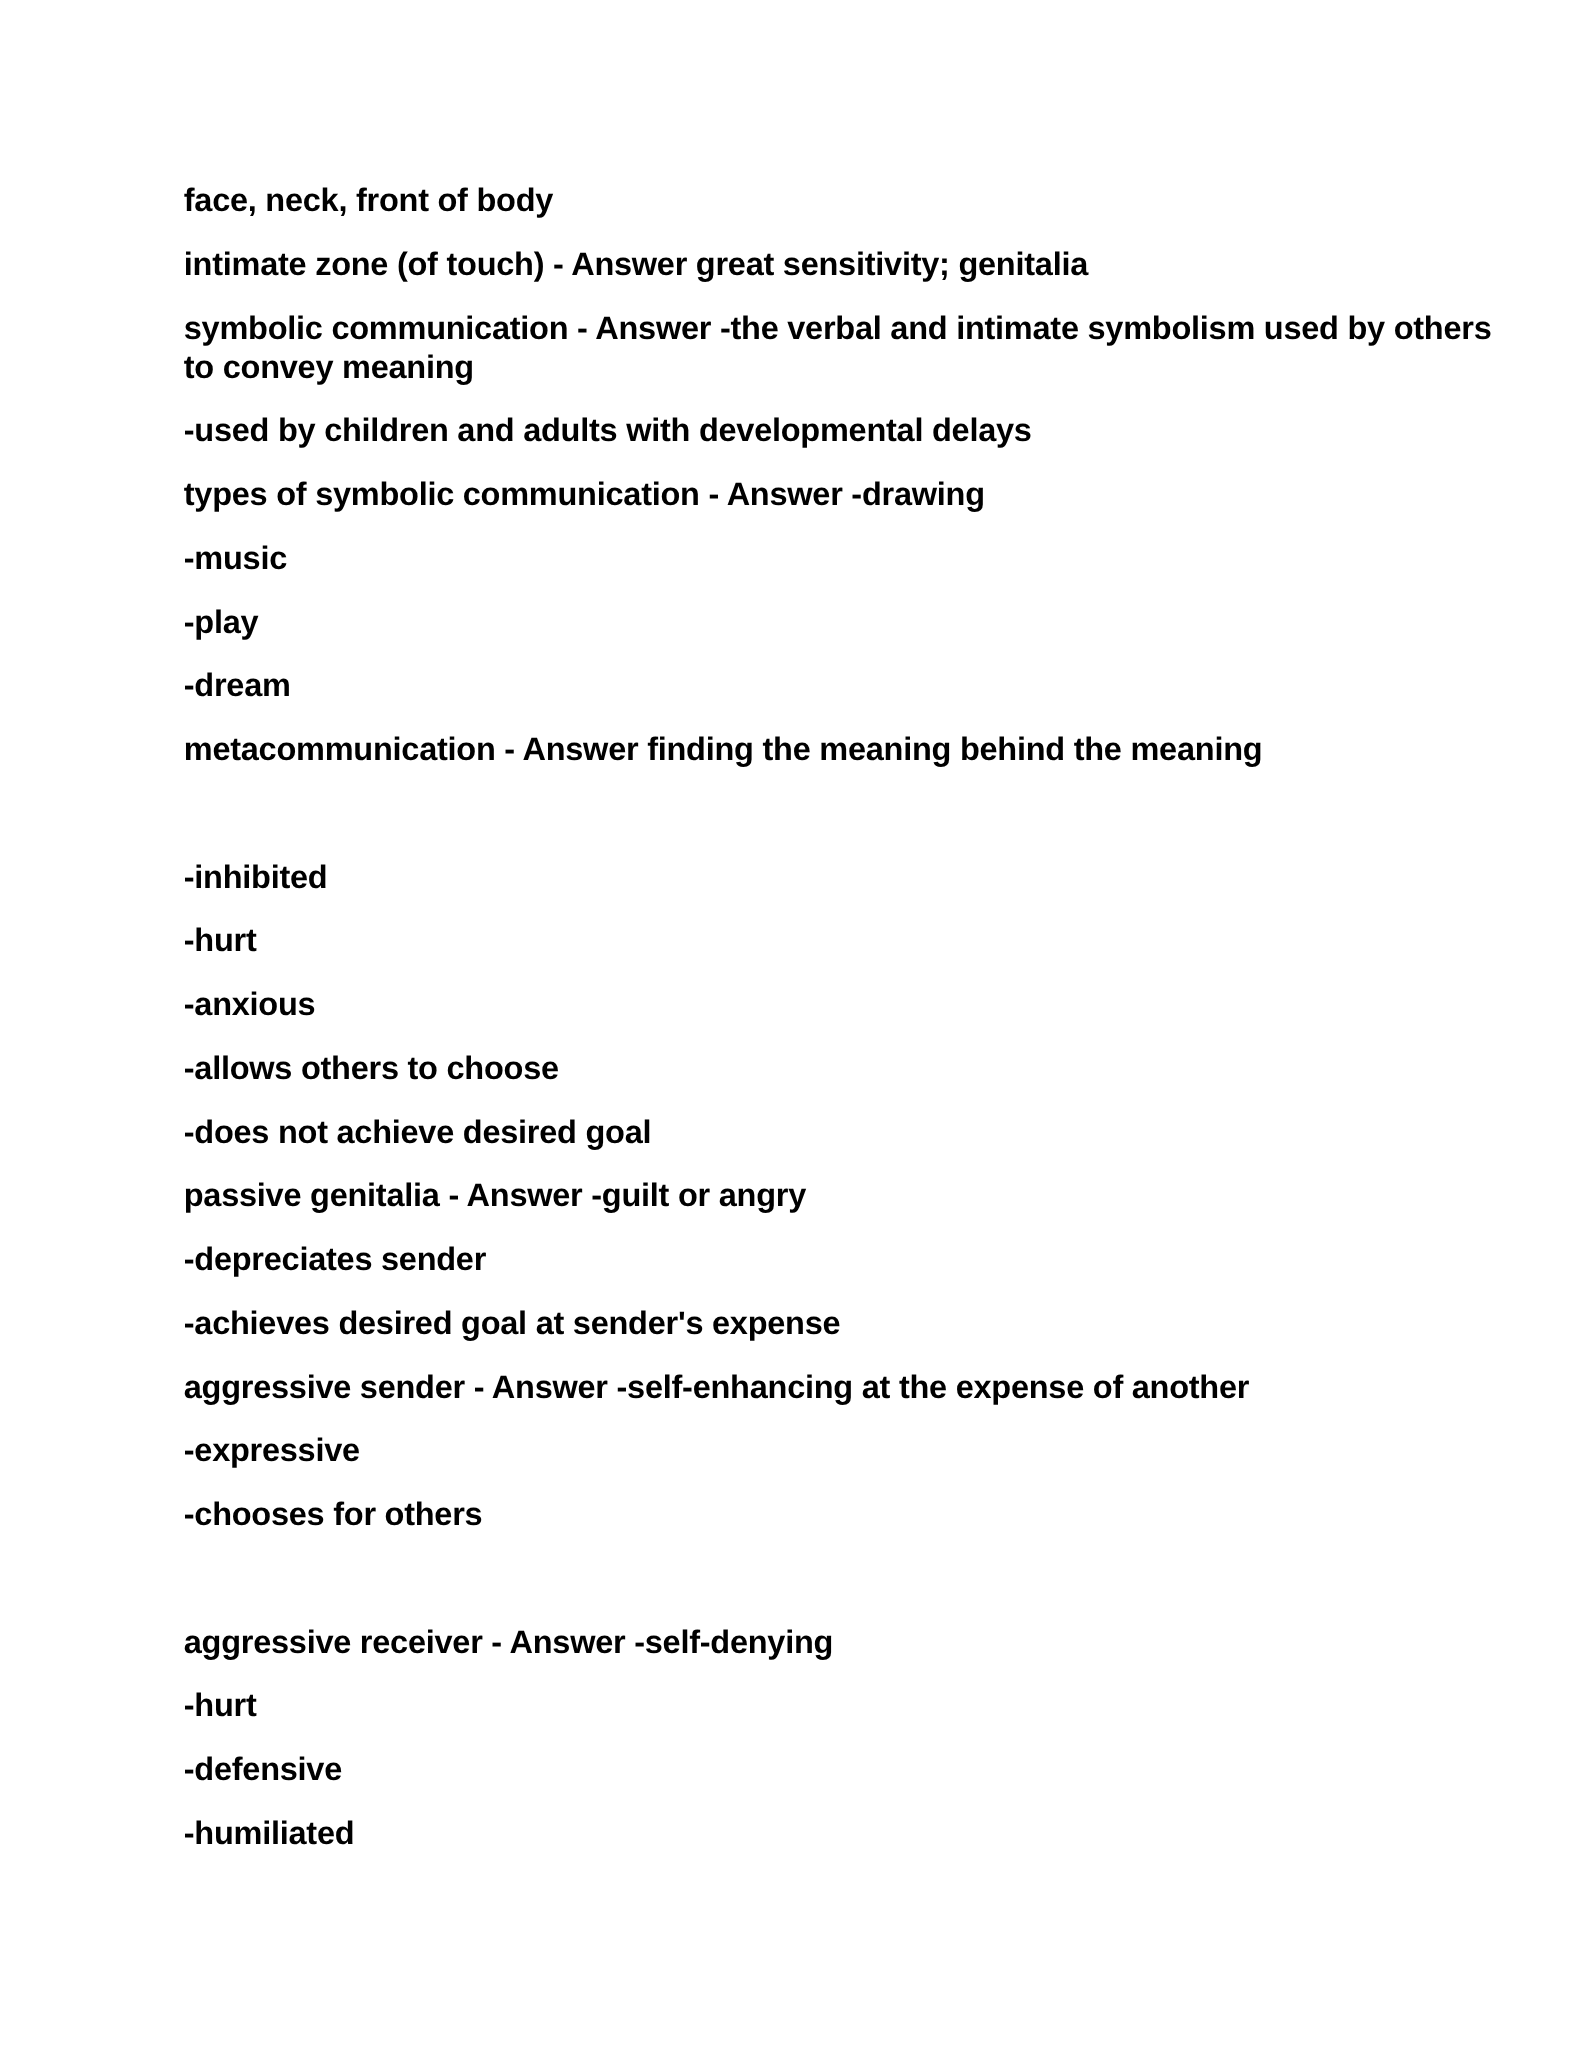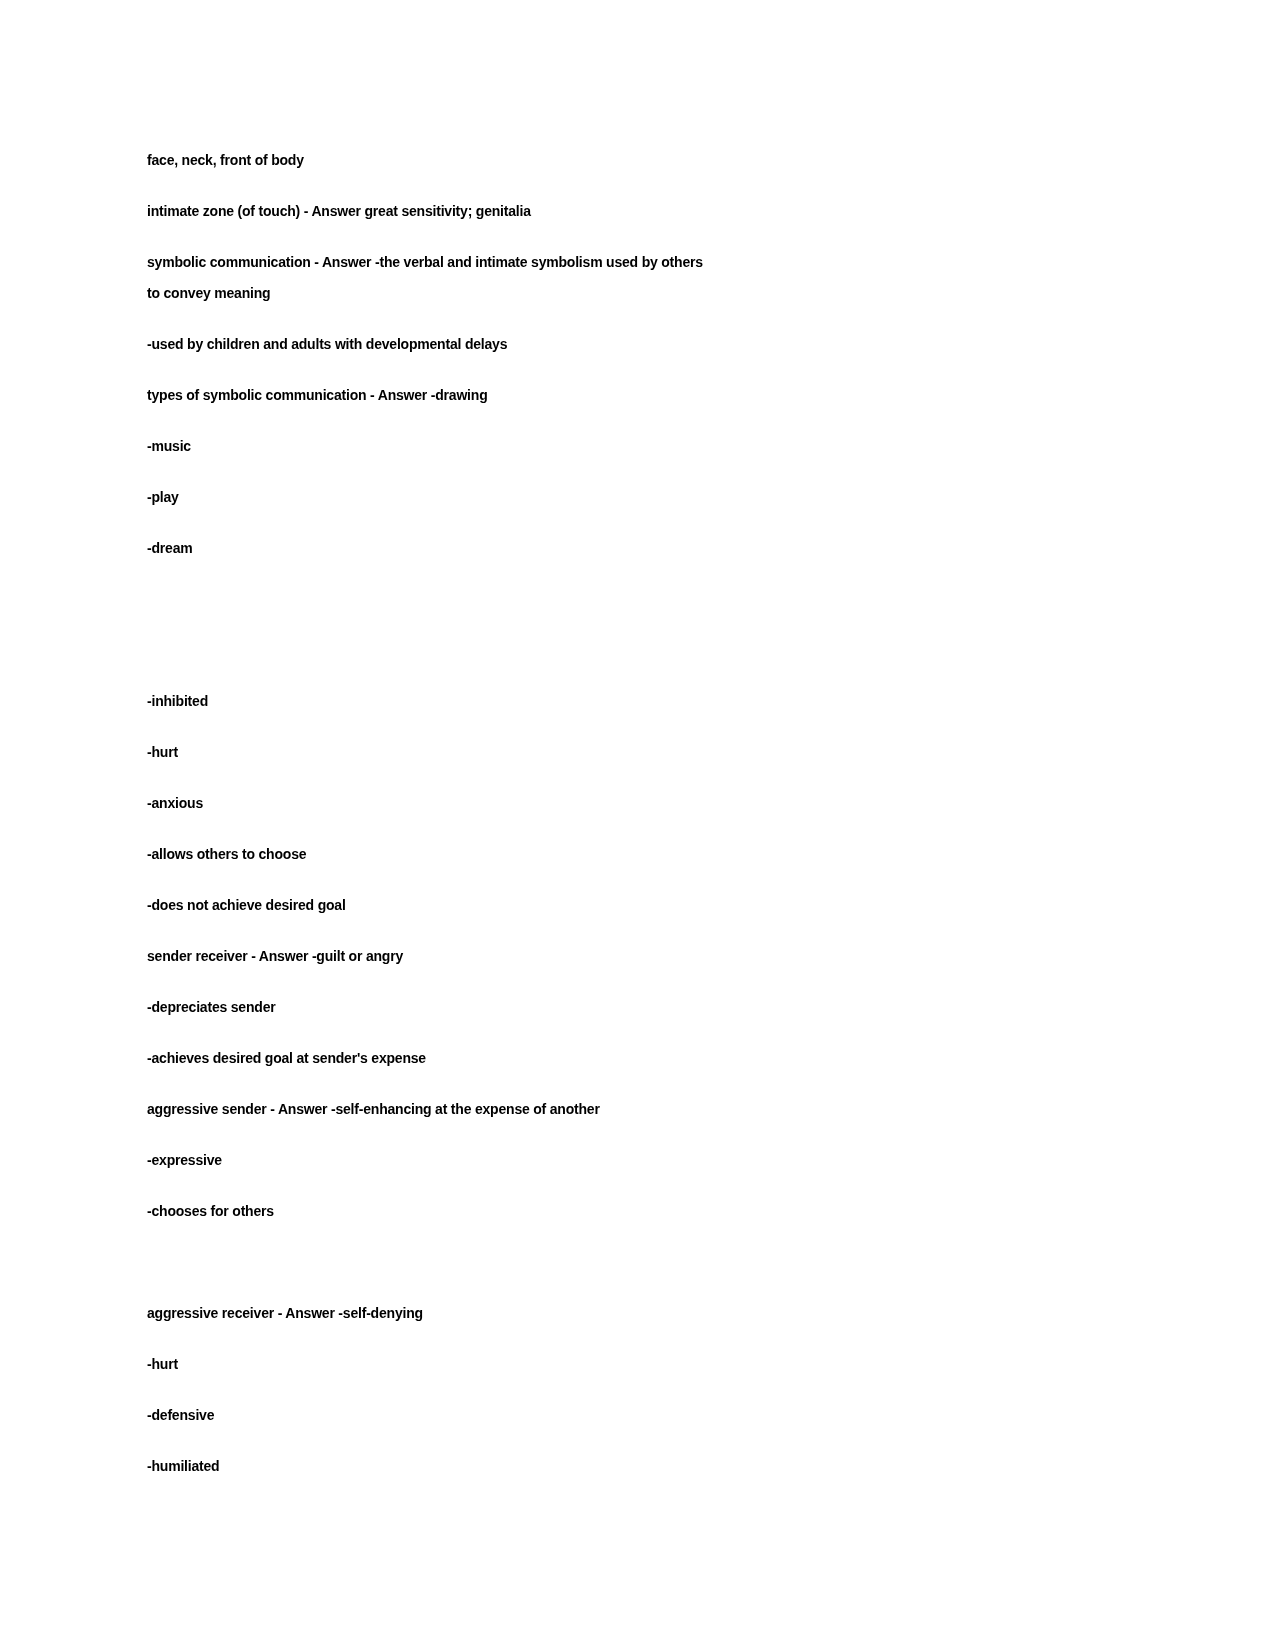--- a/index.html
+++ b/index.html
@@ -5,46 +5,47 @@
   html, body { margin: 0; padding: 0; background: #ffffff; }
   body { width: 1275px; height: 1650px; position: relative; overflow: hidden; }
   .page {
     position: absolute; left: 0; top: 0; width: 1275px; height: 1650px;
     background: #ffffff;
   }
   .line {
     position: absolute; left: 147px;
     font-family: "Liberation Sans", sans-serif;
     font-weight: bold;
-    font-size: 14px;
+    font-size: 26px;
     color: #000000;
     white-space: nowrap;
     letter-spacing: -0.2px;
     line-height: 30px;
   }
 </style>
 </head>
 <body>
 
 <div class="page">
   <div class="line" style="top:145px">face, neck, front of body</div>
   <div class="line" style="top:196px">intimate zone (of touch) - Answer great sensitivity; genitalia</div>
   <div class="line" style="top:247px">symbolic communication - Answer -the verbal and intimate symbolism used by others</div>
   <div class="line" style="top:278px">to convey meaning</div>
   <div class="line" style="top:329px">-used by children and adults with developmental delays</div>
   <div class="line" style="top:380px">types of symbolic communication - Answer -drawing</div>
   <div class="line" style="top:431px">-music</div>
   <div class="line" style="top:482px">-play</div>
   <div class="line" style="top:533px">-dream</div>
+  <div class="line" style="top:584px">metacommunication - Answer finding the meaning behind the meaning</div>
   <div class="line" style="top:686px">-inhibited</div>
   <div class="line" style="top:737px">-hurt</div>
   <div class="line" style="top:788px">-anxious</div>
   <div class="line" style="top:839px">-allows others to choose</div>
   <div class="line" style="top:890px">-does not achieve desired goal</div>
-  <div class="line" style="top:941px">sender receiver - Answer -guilt or angry</div>
+  <div class="line" style="top:941px">passive genitalia - Answer -guilt or angry</div>
   <div class="line" style="top:992px">-depreciates sender</div>
   <div class="line" style="top:1043px">-achieves desired goal at sender's expense</div>
   <div class="line" style="top:1094px">aggressive sender - Answer -self-enhancing at the expense of another</div>
   <div class="line" style="top:1145px">-expressive</div>
   <div class="line" style="top:1196px">-chooses for others</div>
   <div class="line" style="top:1298px">aggressive receiver - Answer -self-denying</div>
   <div class="line" style="top:1349px">-hurt</div>
   <div class="line" style="top:1400px">-defensive</div>
   <div class="line" style="top:1451px">-humiliated</div>
 </div>

